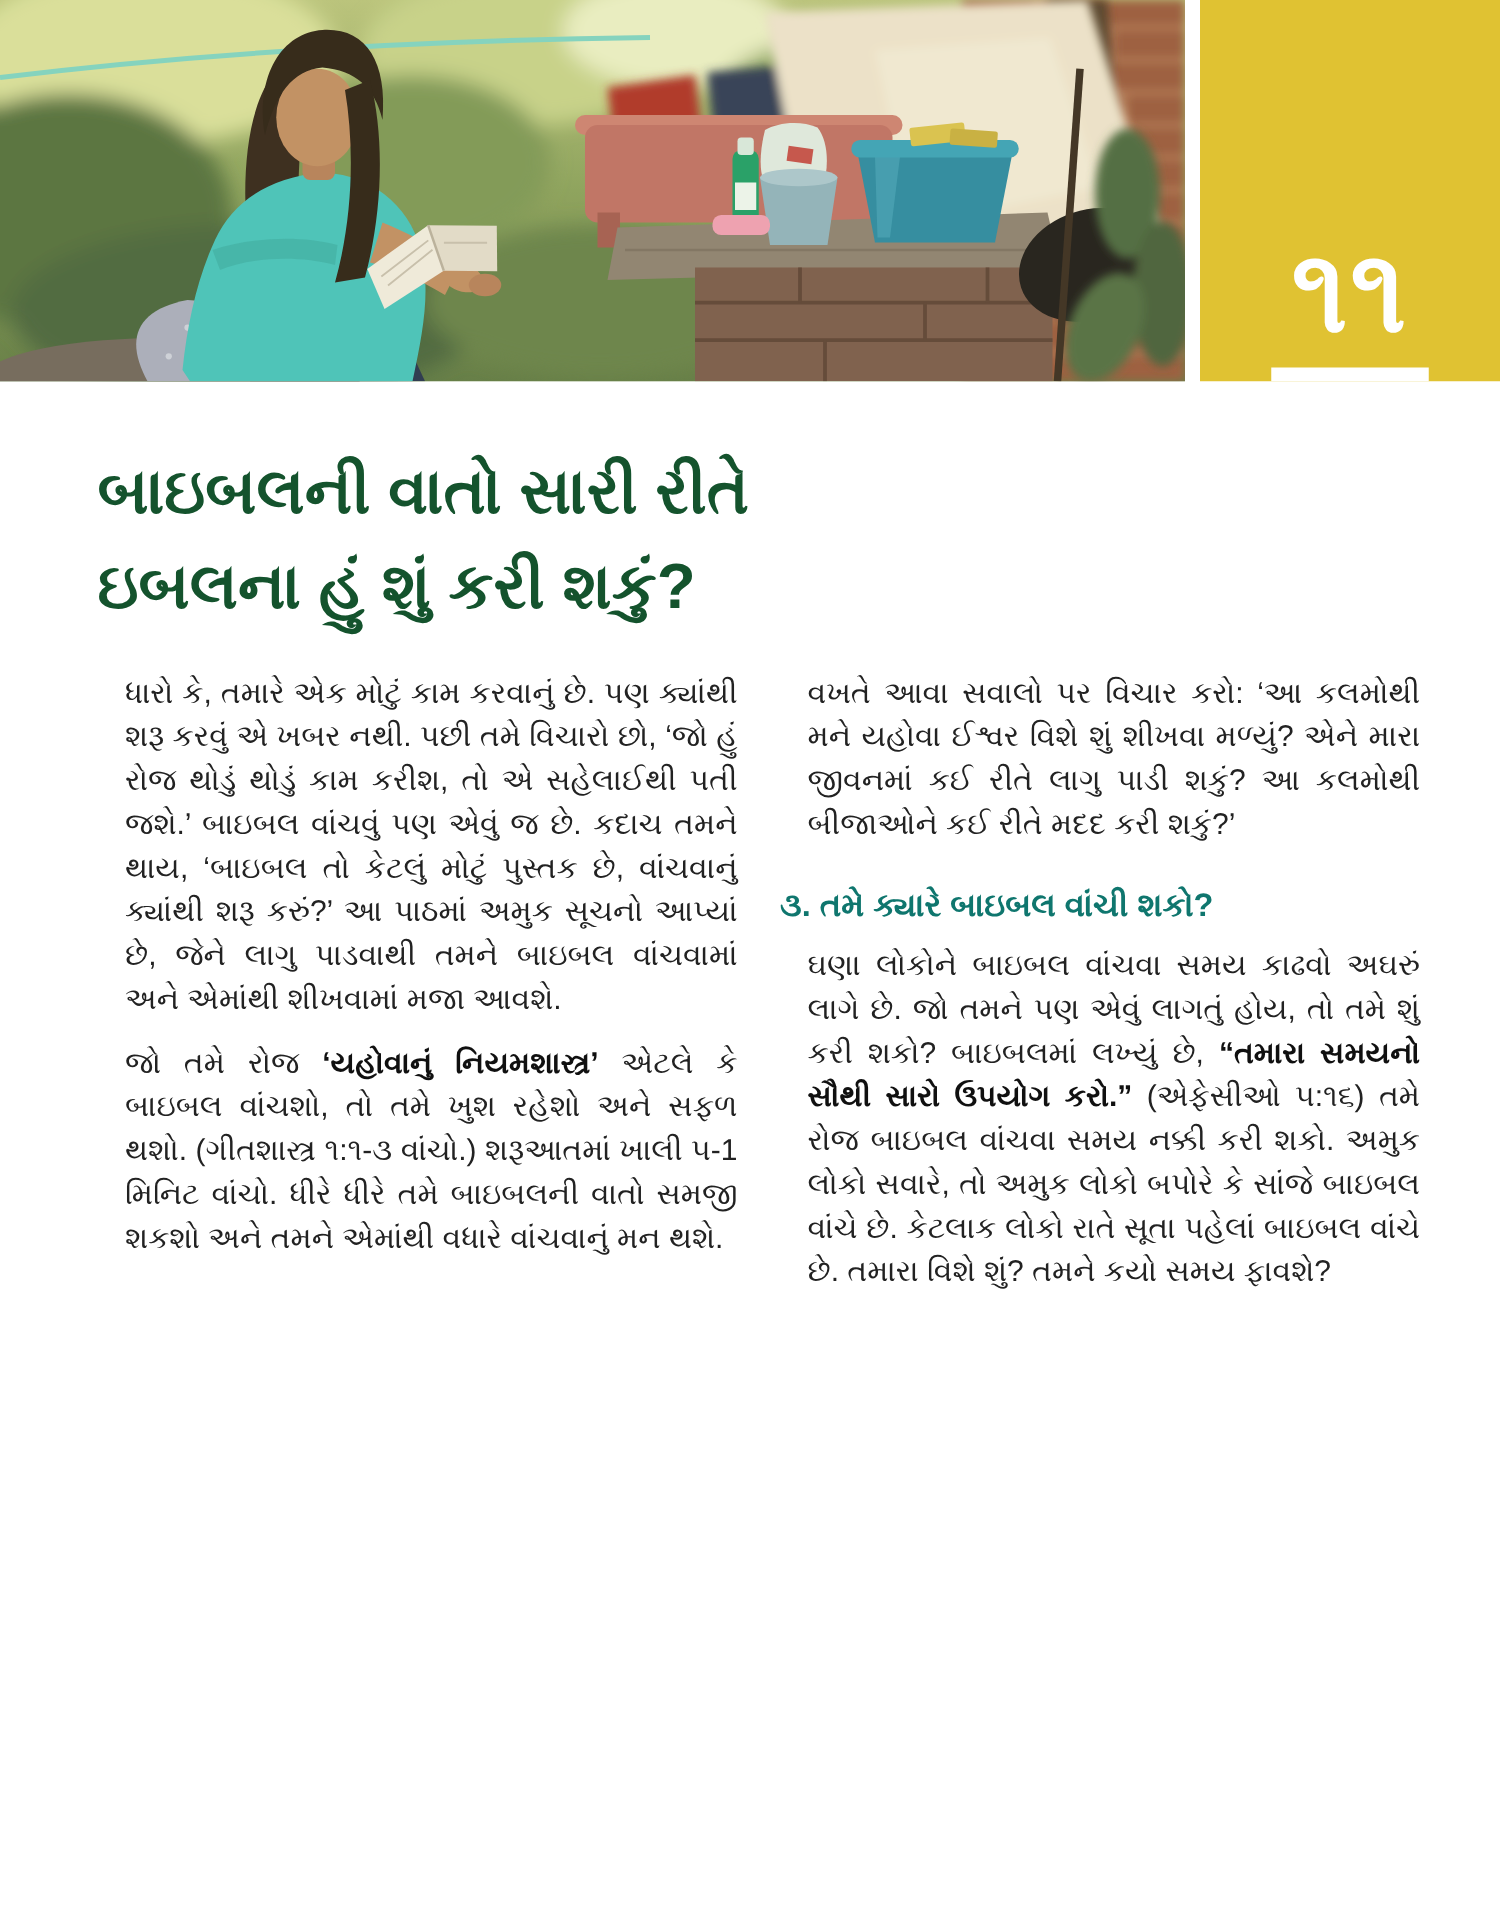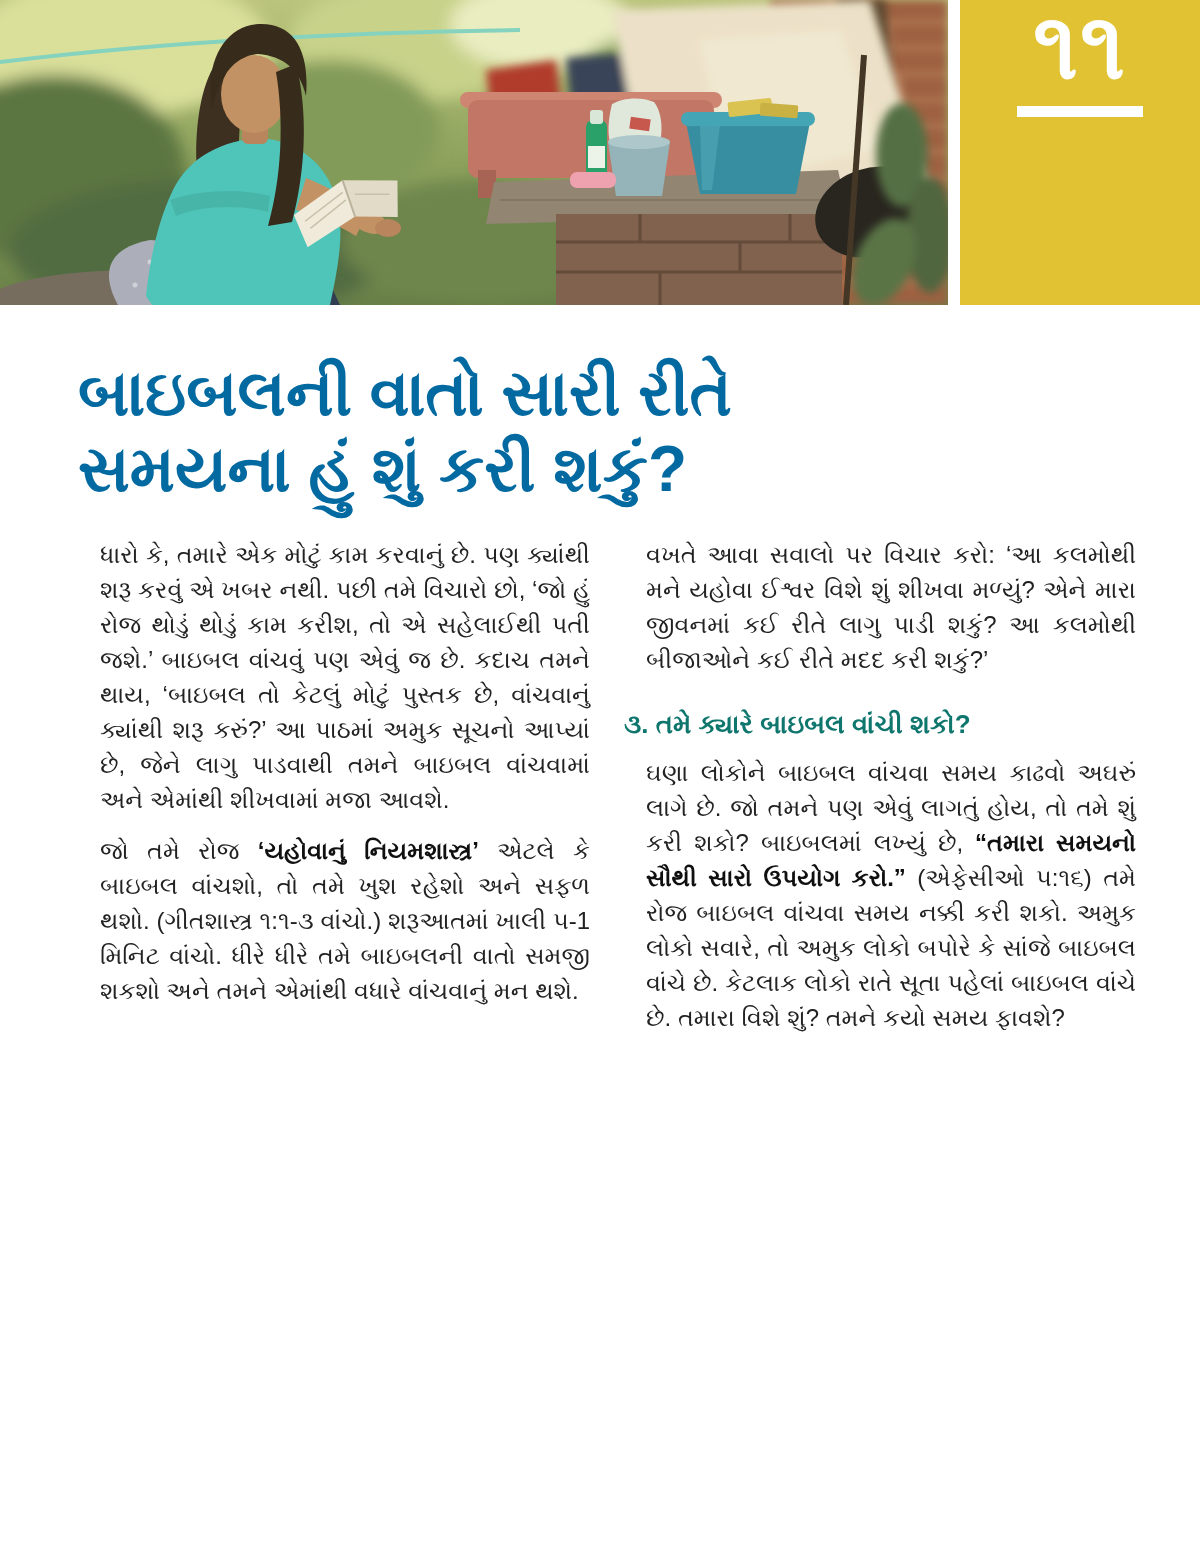--- a/index.html
+++ b/index.html
@@ -6,28 +6,28 @@
   body{
     width:1200px;height:1543px;background:#ffffff;
     font-family:"Liberation Sans","DejaVu Sans",sans-serif;
     color:#202020;position:relative;overflow:hidden;
   }
   
   .hero{position:relative;width:1200px;height:305px;}
   .photo{position:absolute;left:0;top:0;width:948px;height:305px;overflow:hidden;background:#7d9757;}
   .lesson-box{
     position:absolute;left:960px;top:0;width:240px;height:305px;
-    background:#e0c232;display:flex;flex-direction:column;align-items:center;justify-content:flex-start;
+    background:#e0c232;display:flex;flex-direction:column;align-items:center;justify-content:flex-end;
   }
   .lesson-number{color:#ffffff;font-size:92px;font-weight:700;line-height:1;letter-spacing:2px;}
   .lesson-underline{width:126px;height:11px;background:#ffffff;margin-top:14px;}
   
   h1{
-    margin:50px 64px 0 78px;font-size:64px;line-height:76px;font-weight:700;
-    color:#0369a1;letter-spacing:0;
+    margin:50px 64px 0 78px;font-size:51px;line-height:76px;font-weight:700;
+    color:#14532d;letter-spacing:0;
   }
   h1 span{display:block;}
   
   .columns{display:flex;gap:34px;margin:30px 64px 0 78px;align-items:flex-start;}
   .col{flex:1;min-width:0;}
   p.body{
     font-size:24px;line-height:35px;text-align:justify;color:#222222;
     margin:0 0 16px 0;padding-left:22px;
   }
   p.body b{font-weight:700;color:#101010;}
@@ -145,21 +145,21 @@
     </svg>
   </div>
   <div class="lesson-box">
     <div class="lesson-number">૧૧</div>
     <div class="lesson-underline"></div>
   </div>
 </header>
 
 <h1>
   <span>બાઇબલની વાતો સારી રીતે</span>
-  <span>સમયના હું શું કરી શકું?</span>
+  <span>ઇબલના હું શું કરી શકું?</span>
 </h1>
 
 <main class="columns">
   <div class="col">
     <p class="body">
       <span>ધારો કે, તમારે એક મોટું કામ કરવાનું છે. પણ ક્યાંથી શરૂ કરવું એ ખબર નથી. પછી તમે વિચારો છો, ‘જો હું રોજ થોડું થોડું કામ કરીશ, તો એ સહેલાઈથી પતી જશે.’ બાઇબલ વાંચવું પણ એવું જ છે. કદાચ તમને થાય, ‘બાઇબલ તો કેટલું મોટું પુસ્તક છે, વાંચવાનું ક્યાંથી શરૂ કરું?’ આ પાઠમાં અમુક સૂચનો આપ્યાં છે, જેને લાગુ પાડવાથી તમને બાઇબલ વાંચવામાં અને એમાંથી શીખવામાં મજા આવશે.</span>
     </p>
     <p class="body">
       <span>જો તમે રોજ </span><b>‘યહોવાનું નિયમશાસ્ત્ર’</b><span> એટલે કે બાઇબલ વાંચશો, તો તમે ખુશ રહેશો અને સફળ થશો. (ગીતશાસ્ત્ર ૧:૧-૩ વાંચો.) શરૂઆતમાં ખાલી ૫-1 મિનિટ વાંચો. ધીરે ધીરે તમે બાઇબલની વાતો સમજી શકશો અને તમને એમાંથી વધારે વાંચવાનું મન થશે.</span>
     </p>

